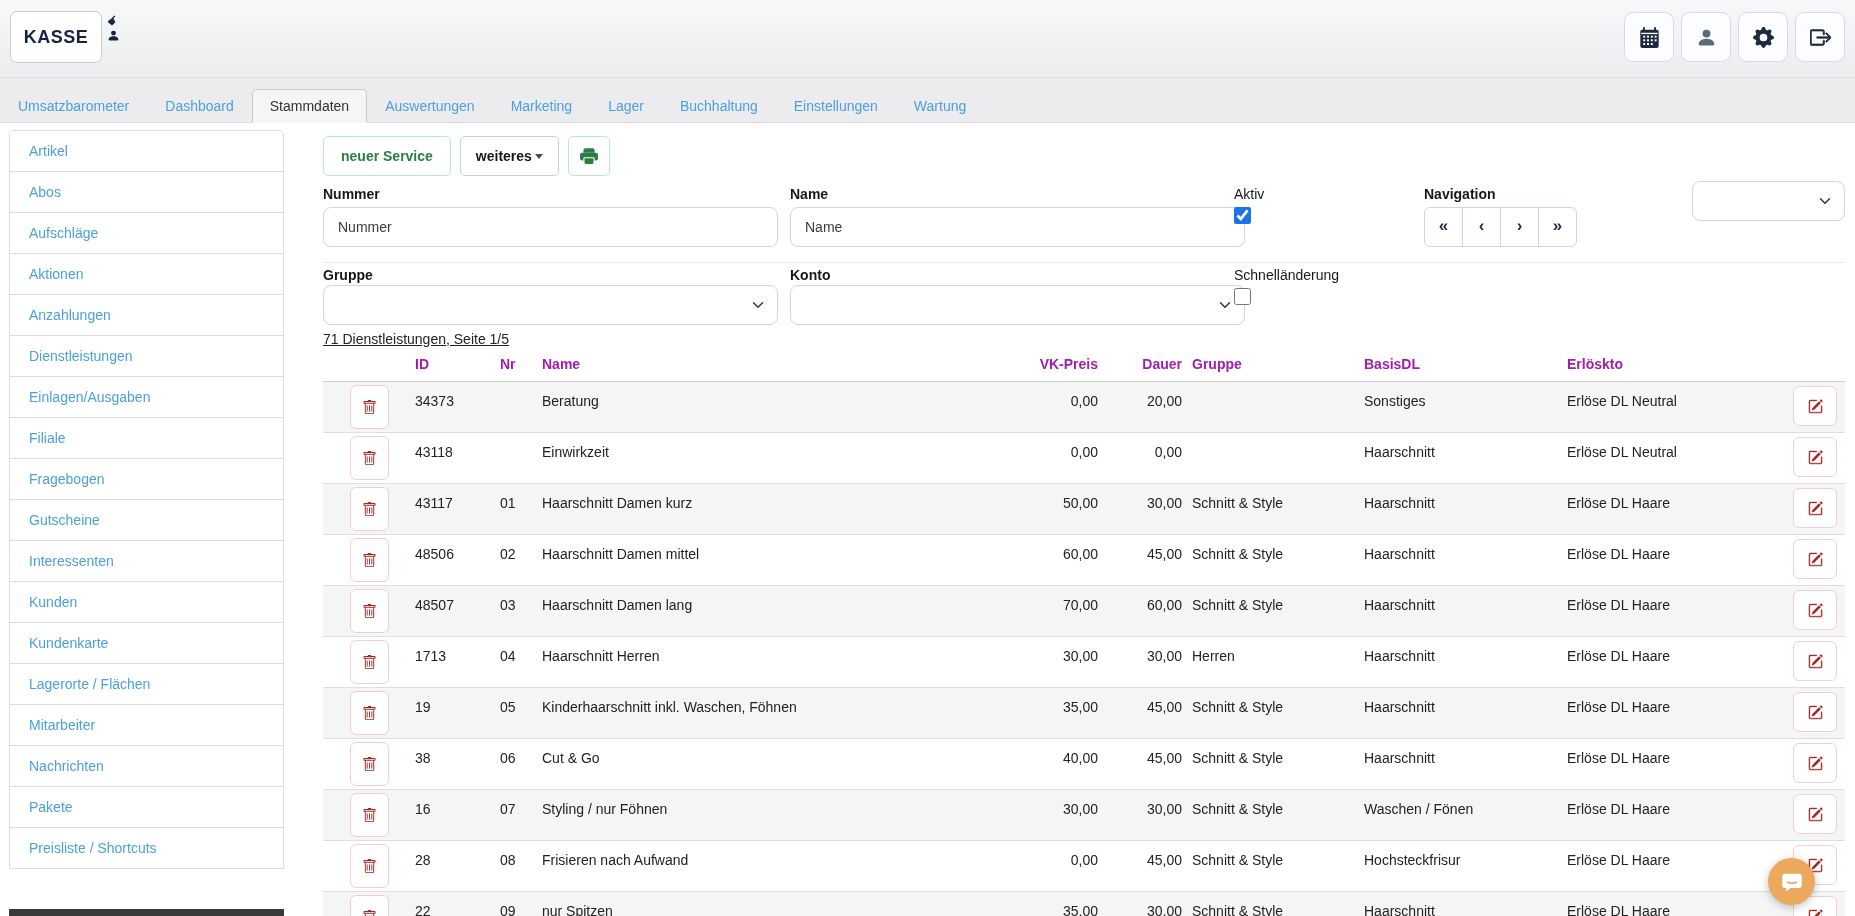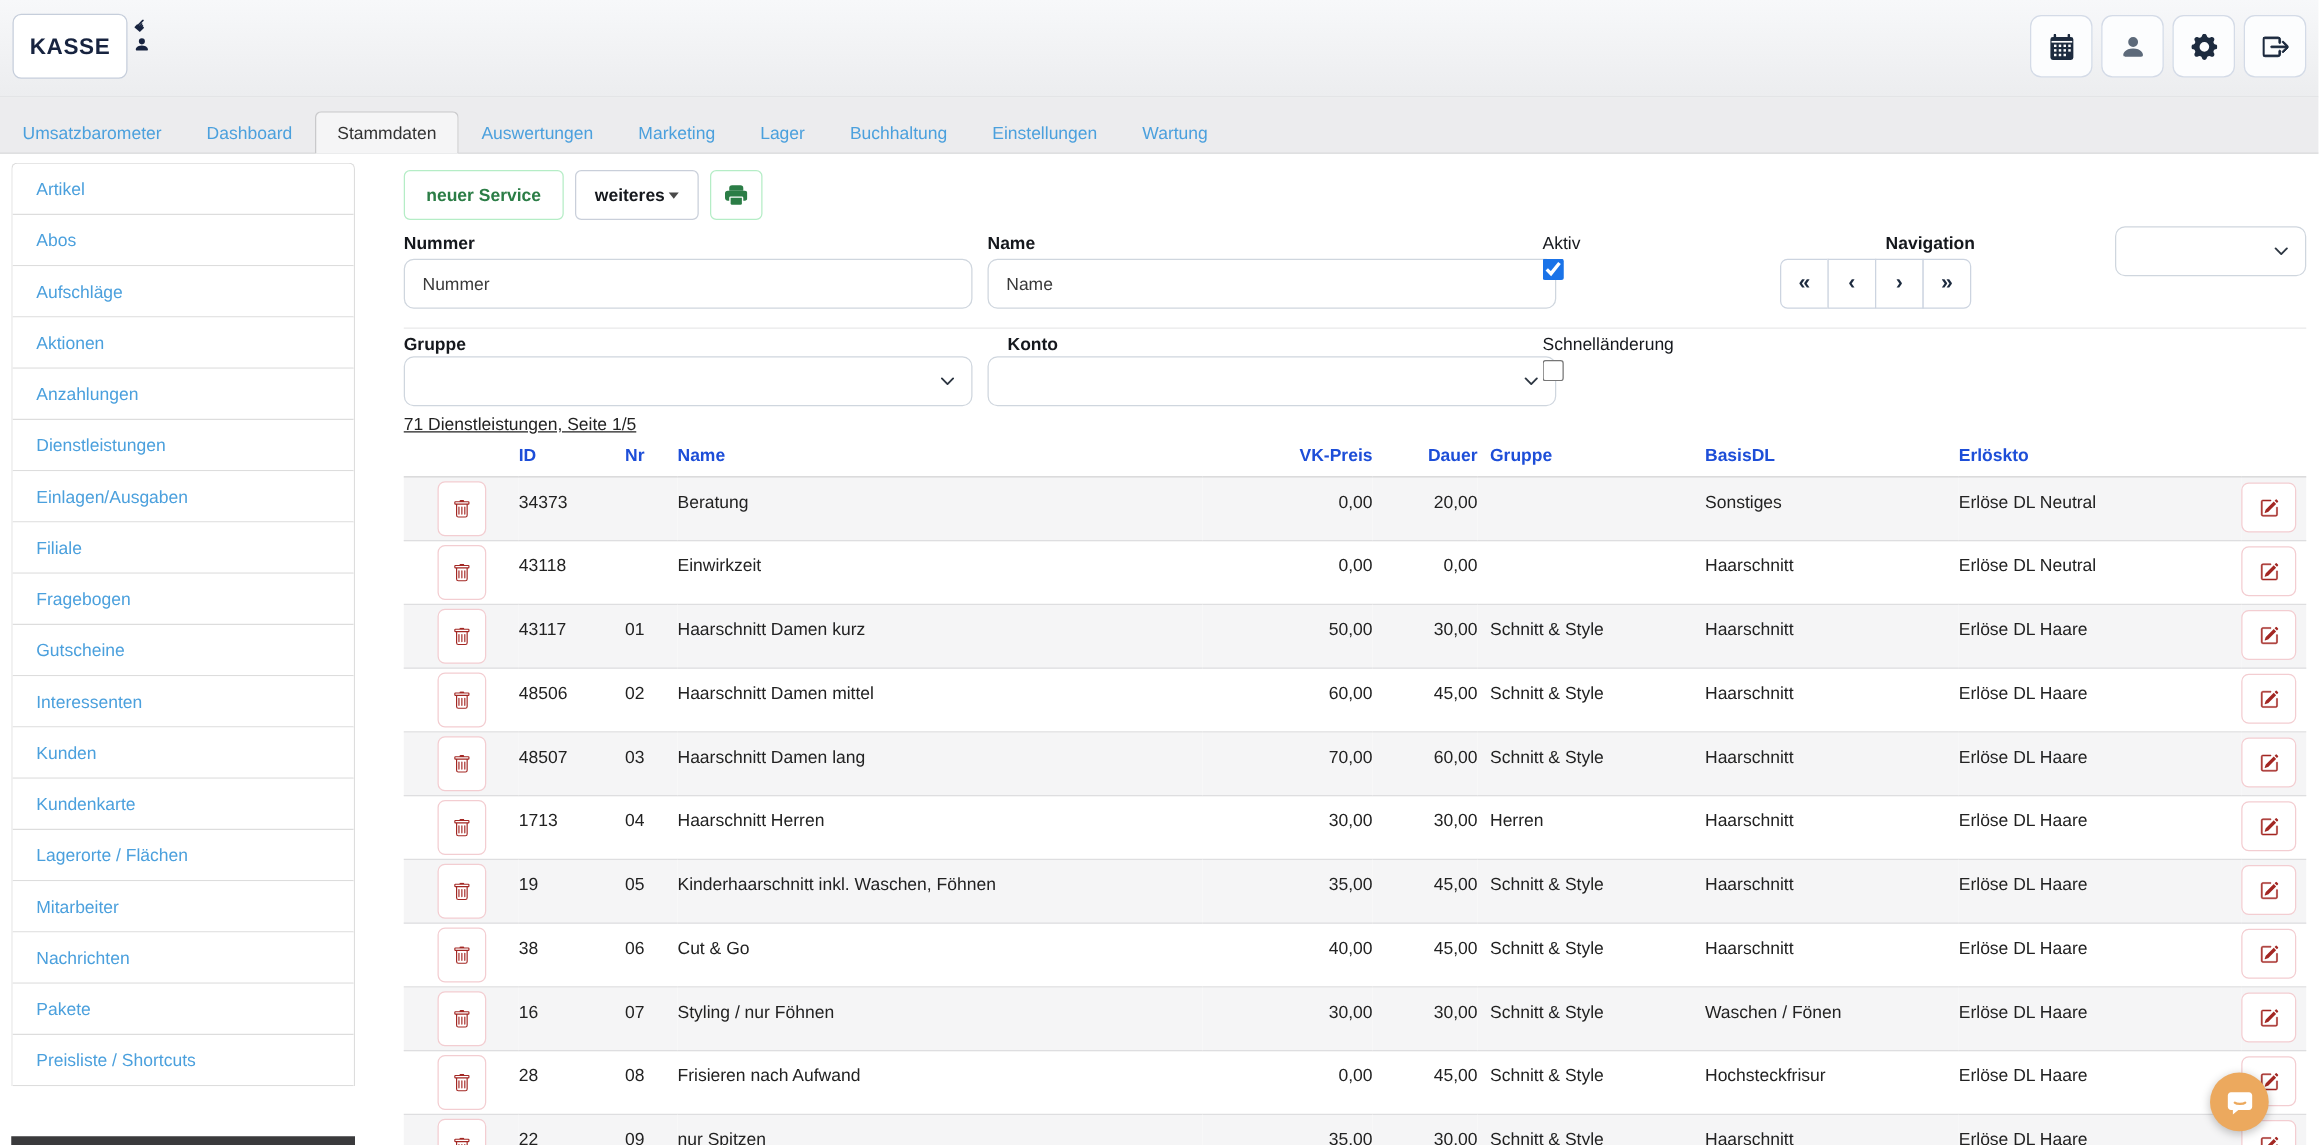--- a/index.html
+++ b/index.html
@@ -79,21 +79,21 @@
 
   input[type="checkbox"] { width: 17px; height: 17px; accent-color: #1a73e8; cursor: pointer; }
   .chk { position: absolute; }
 
   .divider { position: absolute; top: 132px; left: 0; width: 100%; border-top: 1px solid #e9e9ea; }
   .summary { position: absolute; top: 201px; left: 0; font-size: 14px; color: #222; text-decoration: underline; }
 
   
   .svc-table { position: absolute; top: 222px; left: 0; width: 1522px;
                border-collapse: collapse; table-layout: fixed; font-size: 14px; color: #222; }
-  .svc-table th { text-align: left; font-weight: bold; font-size: 14px; color: #1d4ed8;
+  .svc-table th { text-align: left; font-weight: bold; font-size: 14px; color: #a21caf;
                   padding: 4px 0 9px 0; border-bottom: 1px solid #cfcfd1; }
   .svc-table td { vertical-align: top; padding: 11px 0 0 0; border-top: 1px solid #dedee0; }
   .svc-table tbody tr { height: 51px; }
   .svc-table tbody tr:nth-child(odd) { background: #f5f5f6; }
   .svc-table .r { text-align: right; }
   .svc-table .gap { padding-left: 10px; }
   .svc-table th.gap { padding-left: 10px; }
   .cell-del { padding: 3px 0 0 27px !important; }
   .cell-edit { padding: 4px 0 0 0 !important; }
   .row-btn { background: #fff; border: 1px solid #f3cdd1; border-radius: 6px; color: #a32723;
@@ -243,42 +243,42 @@
           </svg>
       </button>
     </div>
 
     <div class="flabel" style="left:0; top:56px;">Nummer</div>
     <input class="finput" style="left: 0px; top: 77px;" placeholder="Nummer">
     <div class="flabel" style="left:467px; top:56px;">Name</div>
     <input class="finput" style="left: 467px; top: 77px;" placeholder="Name">
     <div class="flabel normal" style="left:911px; top:56px;">Aktiv</div>
     <input type="checkbox" class="chk" style="left: 911px; top: 77px;" checked="">
-    <div class="flabel" style="left:1101px; top:56px; width:156px; text-align:right;">Navigation</div>
+    <div class="flabel" style="left:1101px; top:56px; width:156px; text-align:left;">Navigation</div>
     <div class="navgroup" id="navgroup">
         <button class="navbtn">«</button>
         <button class="navbtn">‹</button>
         <button class="navbtn">›</button>
         <button class="navbtn">»</button>
       </div>
     <div class="fselect" style="left:1369px; top:51px; width:153px;">
       <svg>
           <use href="#i-chevron-down"></use>
         </svg>
     </div>
 
     <div class="divider"></div>
 
     <div class="flabel" style="left:0; top:137px;">Gruppe</div>
     <div class="fselect" style="left:0; top:155px;">
       <svg>
           <use href="#i-chevron-down"></use>
         </svg>
     </div>
-    <div class="flabel" style="left:467px; top:137px;margin-left:16px;">Konto</div>
+    <div class="flabel" style="left:467px; top:137px;">Konto</div>
     <div class="fselect" style="left:467px; top:155px;">
       <svg>
           <use href="#i-chevron-down"></use>
         </svg>
     </div>
     <div class="flabel normal" style="left:911px; top:137px;">Schnelländerung</div>
     <input type="checkbox" class="chk" style="left: 911px; top: 158px;">
 
     <div class="summary">71 Dienstleistungen, Seite 1/5</div>
 

